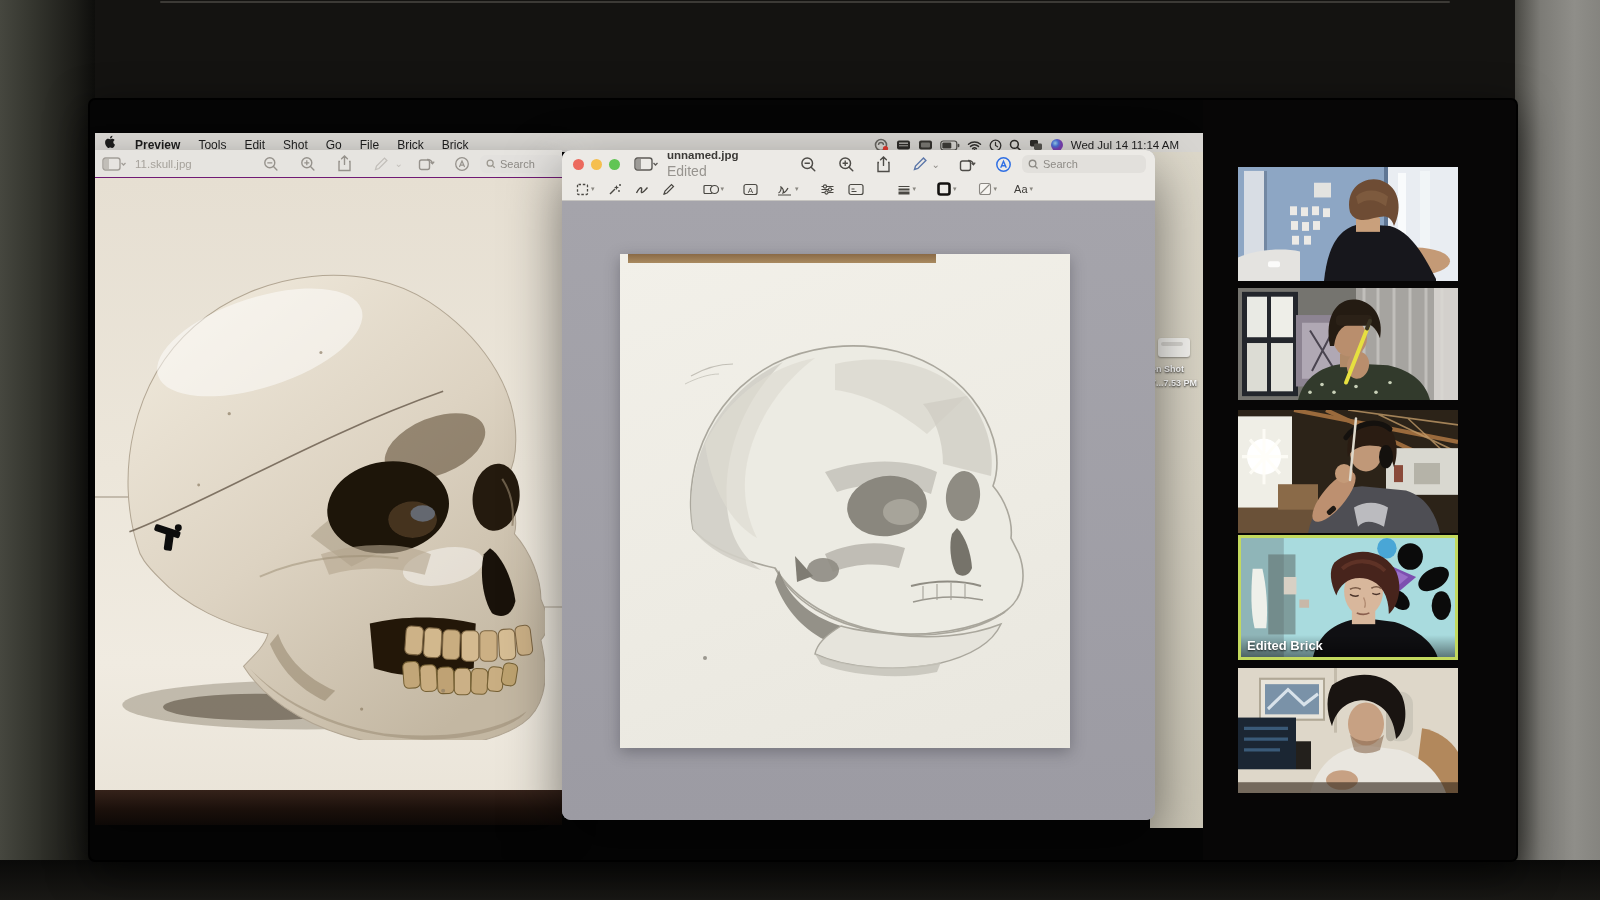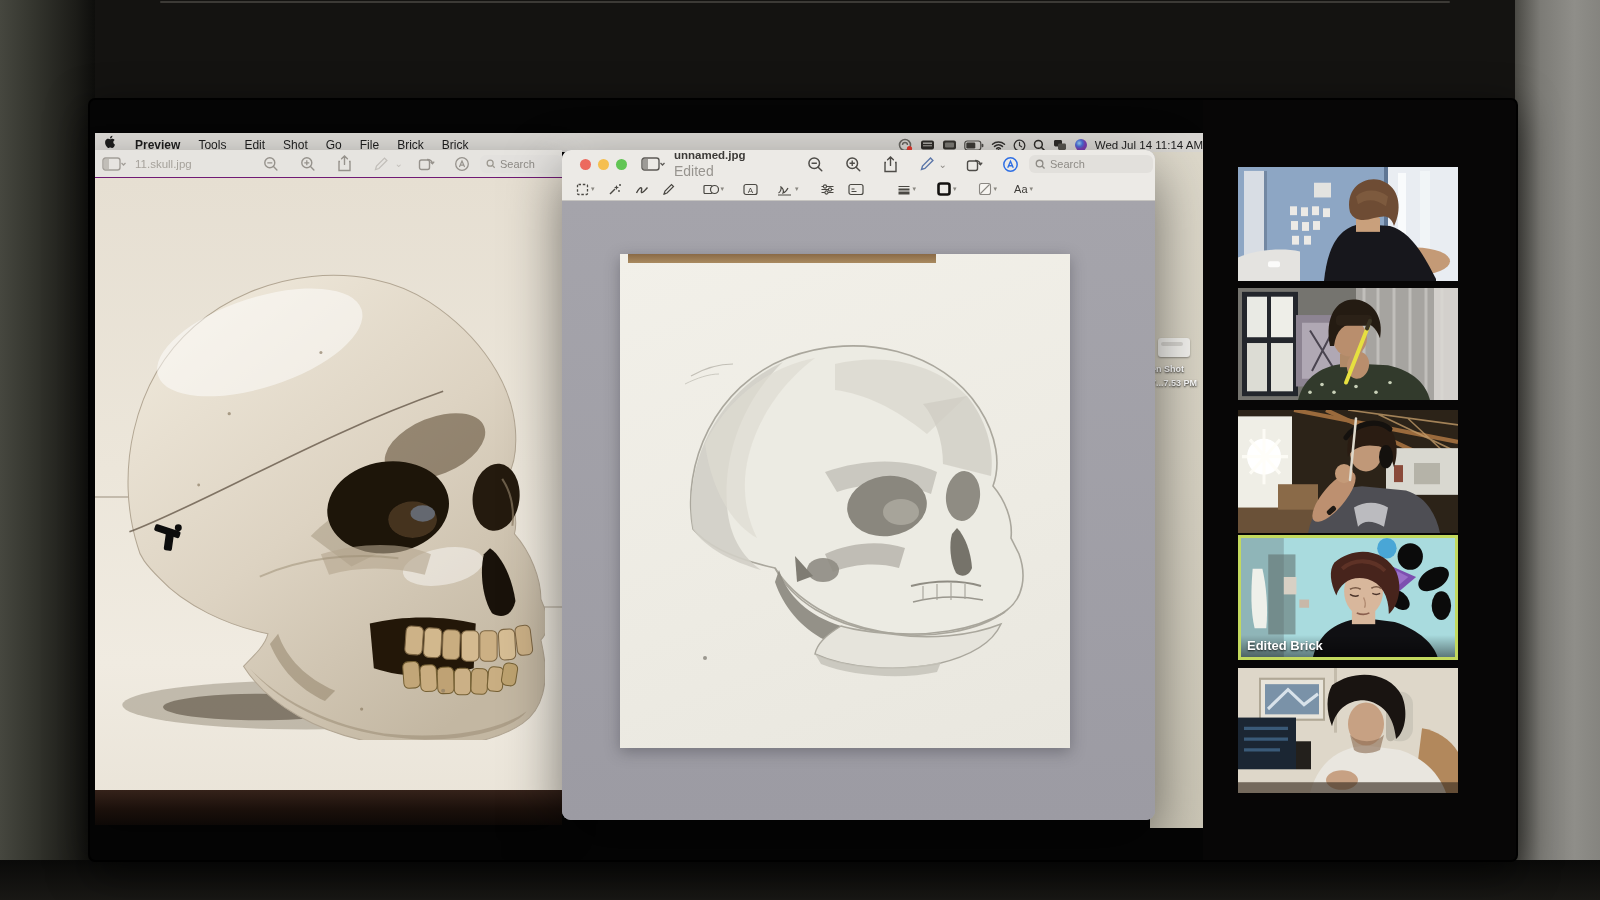--- a/index.html
+++ b/index.html
@@ -15,21 +15,21 @@
     background:linear-gradient(180deg,#0a0a09,#191815);}
   #lid-top-edge{left:160px;top:1px;width:1290px;height:2px;background:rgba(205,200,185,.22);border-radius:2px;}
   
   #screen{left:90px;top:100px;width:1426px;height:760px;background:#050505;border-radius:5px;overflow:hidden;
     box-shadow:0 0 0 2px #000,0 10px 40px rgba(0,0,0,.6);}
   
   #menubar{left:5px;top:33px;width:1108px;height:19px;background:#d8d6d2;display:flex;align-items:flex-end;
     font-size:12px;color:#1d1d1d;}
   .menu-item{padding:0 9px;white-space:nowrap;}
   .menu-app{font-weight:700;}
-  #menubar-right{margin-left:auto;display:flex;align-items:center;gap:7px;padding-right:0;}
+  #menubar-right{margin-left:auto;display:flex;align-items:center;gap:7px;padding-right:24px;}
   .sicon{display:inline-flex;align-items:center;}
   #menubar-clock{font-size:11.5px;color:#1d1d1d;white-space:nowrap;}
   
   .titlebar-icon{display:inline-flex;align-items:center;margin:0 7px;}
   .traffic{width:11px;height:11px;border-radius:50%;display:inline-block;margin-right:7px;}
   .pill{display:flex;align-items:center;border-radius:6px;background:#e3e1de;color:#8e8b86;font-size:11px;
     padding:0 6px;height:18px;gap:4px;}
   
   #win1{left:5px;top:50px;width:467px;height:675px;background:#e9e3d8;box-shadow:0 10px 30px rgba(0,0,0,.35);}
   #win1-titlebar{left:0;top:0;width:467px;height:27px;background:#e6e4e0;border-bottom:6px solid #701a75;
@@ -39,21 +39,21 @@
   #win1-content{left:0;top:28px;width:467px;height:647px;overflow:hidden;
     background:linear-gradient(180deg,#e6dfd2 0%,#ece6da 45%,#f0ebe1 75%,#e9e3d7 100%);}
   #win1-wallseam{left:0;top:318px;width:125px;height:2px;background:rgba(146,134,116,.45);}
   #win1-tableedge{left:330px;top:428px;width:137px;height:2px;background:rgba(146,134,116,.35);}
   #win1-darkband{left:0;top:612px;width:467px;height:35px;
     background:linear-gradient(180deg,#35221a 0%,#1b100b 55%,#0d0806 100%);}
   
   #win2{left:472px;top:50px;width:593px;height:670px;border-radius:9px;overflow:hidden;
     background:#a3a2a9;box-shadow:0 22px 55px rgba(0,0,0,.5);}
   #win2-header{left:0;top:0;width:593px;height:50px;background:#eceae6;border-bottom:1px solid #c6c4c0;}
-  #win2-row1{left:8px;top:0;width:593px;height:28px;display:flex;align-items:center;padding-left:10px;box-sizing:border-box;}
+  #win2-row1{left:1px;top:0;width:593px;height:28px;display:flex;align-items:center;padding-left:10px;box-sizing:border-box;}
   #win2-titlebox{line-height:1;margin-left:2px;}
   #win2-title{font-size:11.5px;font-weight:700;color:#3c3a37;}
   #win2-status{font-size:14px;color:#97948f;margin-top:2px;}
   #win2-row1-tools{display:flex;align-items:center;margin-left:auto;padding-right:10px;gap:2px;}
   #win2-markup-row{left:0;top:28px;width:593px;height:22px;display:flex;align-items:center;padding-left:8px;
     box-sizing:border-box;gap:1px;}
   .mtool{display:inline-flex;align-items:center;justify-content:center;height:20px;padding:0 6px;color:#4a4843;}
   .mchev{font-size:7px;color:#8a8781;margin-left:2px;}
   #win2-content{left:0;top:51px;width:593px;height:619px;background:linear-gradient(180deg,#a5a4ab,#9c9ba3);}
   #paper{left:58px;top:53px;width:450px;height:494px;background:linear-gradient(160deg,#f2f0e9 0%,#edebe3 60%,#e9e7df 100%);

